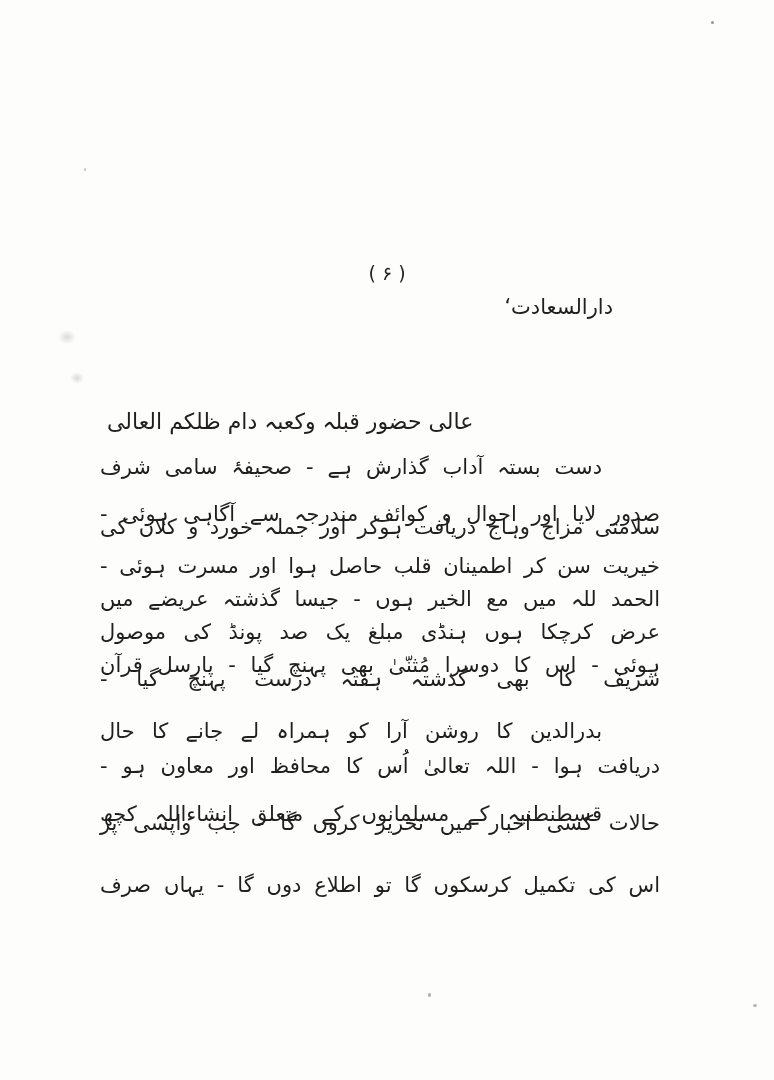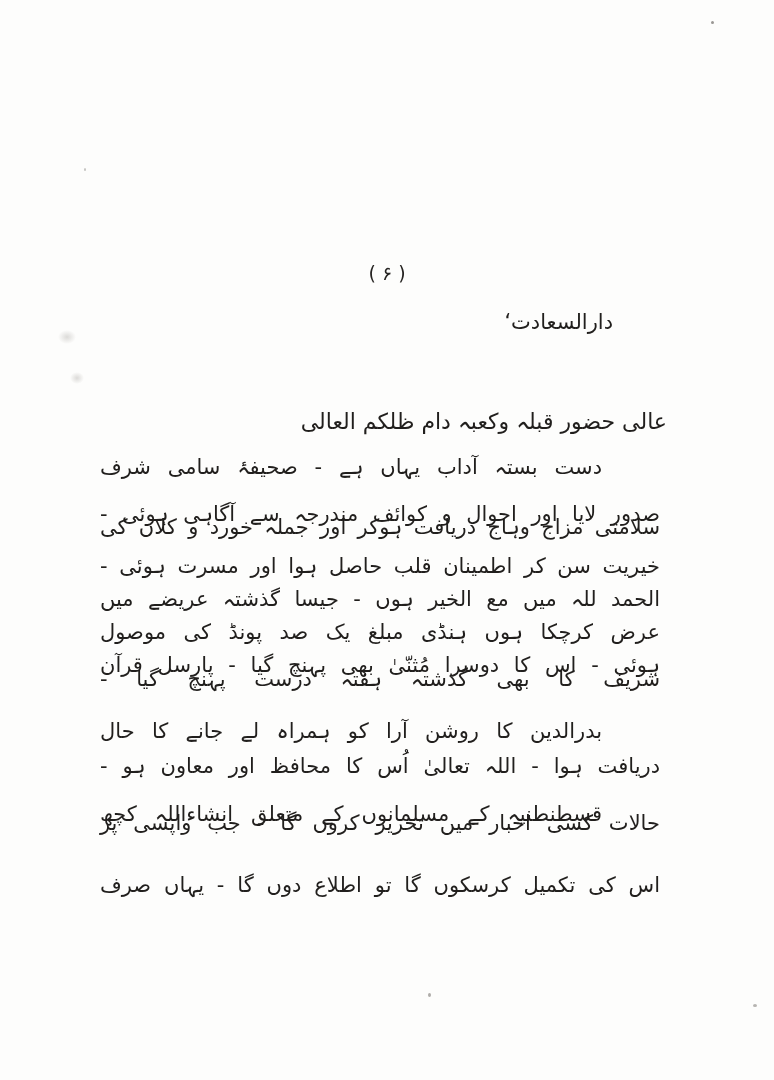--- a/index.html
+++ b/index.html
@@ -22,31 +22,31 @@
   }
   .abs { position: absolute; }
   .page-number {
     top: 262px; left: 0; right: 0;
     text-align: center;
     font-size: 19px;
     letter-spacing: 4px;
     color: #262422;
   }
   .place-line {
-    top: 310px; right: 161px;
+    top: 295px; right: 161px;
     font-size: 21px;
   }
   .date-line {
     top: 356px; right: 117px;
     font-size: 20px;
     letter-spacing: 1px;
   }
   .salutation {
     top: 409px; left: 107px; width: 560px;
-    text-align: right;
+    text-align: left;
     font-size: 22px;
   }
   .body-line {
     right: 114px;
     width: 560px;
     font-size: 21px;
     line-height: 30px;
     text-align: justify;
     text-align-last: justify;
     word-spacing: 2px;
@@ -88,21 +88,21 @@
 <div class="scan-page">
 
   <div class="abs page-number urdu">( ۶ )</div>
 
   <div class="abs place-line urdu">دارالسعادت‘</div>
 
 
   <div class="abs salutation urdu">عالی حضور قبلہ وکعبہ دام ظلکم العالی</div>
 
   <div>
-    <div class="abs body-line urdu indent p1-l0">دست بستہ آداب یہاں ہے - صحیفۂ سامی شرف</div>
+    <div class="abs body-line urdu indent p1-l0">دست بستہ آداب گذارش ہے - صحیفۂ سامی شرف</div>
     <div class="abs body-line urdu p1-l1">صدور لایا اور احوال و کوائف مندرجہ سے آگاہی ہوئی -</div>
     <div class="abs body-line urdu p1-l2">سلامتی مزاج وہاج دریافت ہوکر اور جملہ خورد و کلاں کی</div>
     <div class="abs body-line urdu p1-l3">خیریت سن کر اطمینان قلب حاصل ہوا اور مسرت ہوئی -</div>
     <div class="abs body-line urdu p1-l4">الحمد للہ میں مع الخیر ہوں - جیسا گذشتہ عریضے میں</div>
     <div class="abs body-line urdu p1-l5">عرض کرچکا ہوں ہنڈی مبلغ یک صد پونڈ کی موصول</div>
     <div class="abs body-line urdu p1-l6">ہوئی - اس کا دوسرا مُثنّیٰ بھی پہنچ گیا - پارسل قرآن</div>
     <div class="abs body-line urdu p1-l7">شریف کا بھی گذشتہ ہفتہ درست پہنچ گیا -</div>
   </div>
 
   <div>

